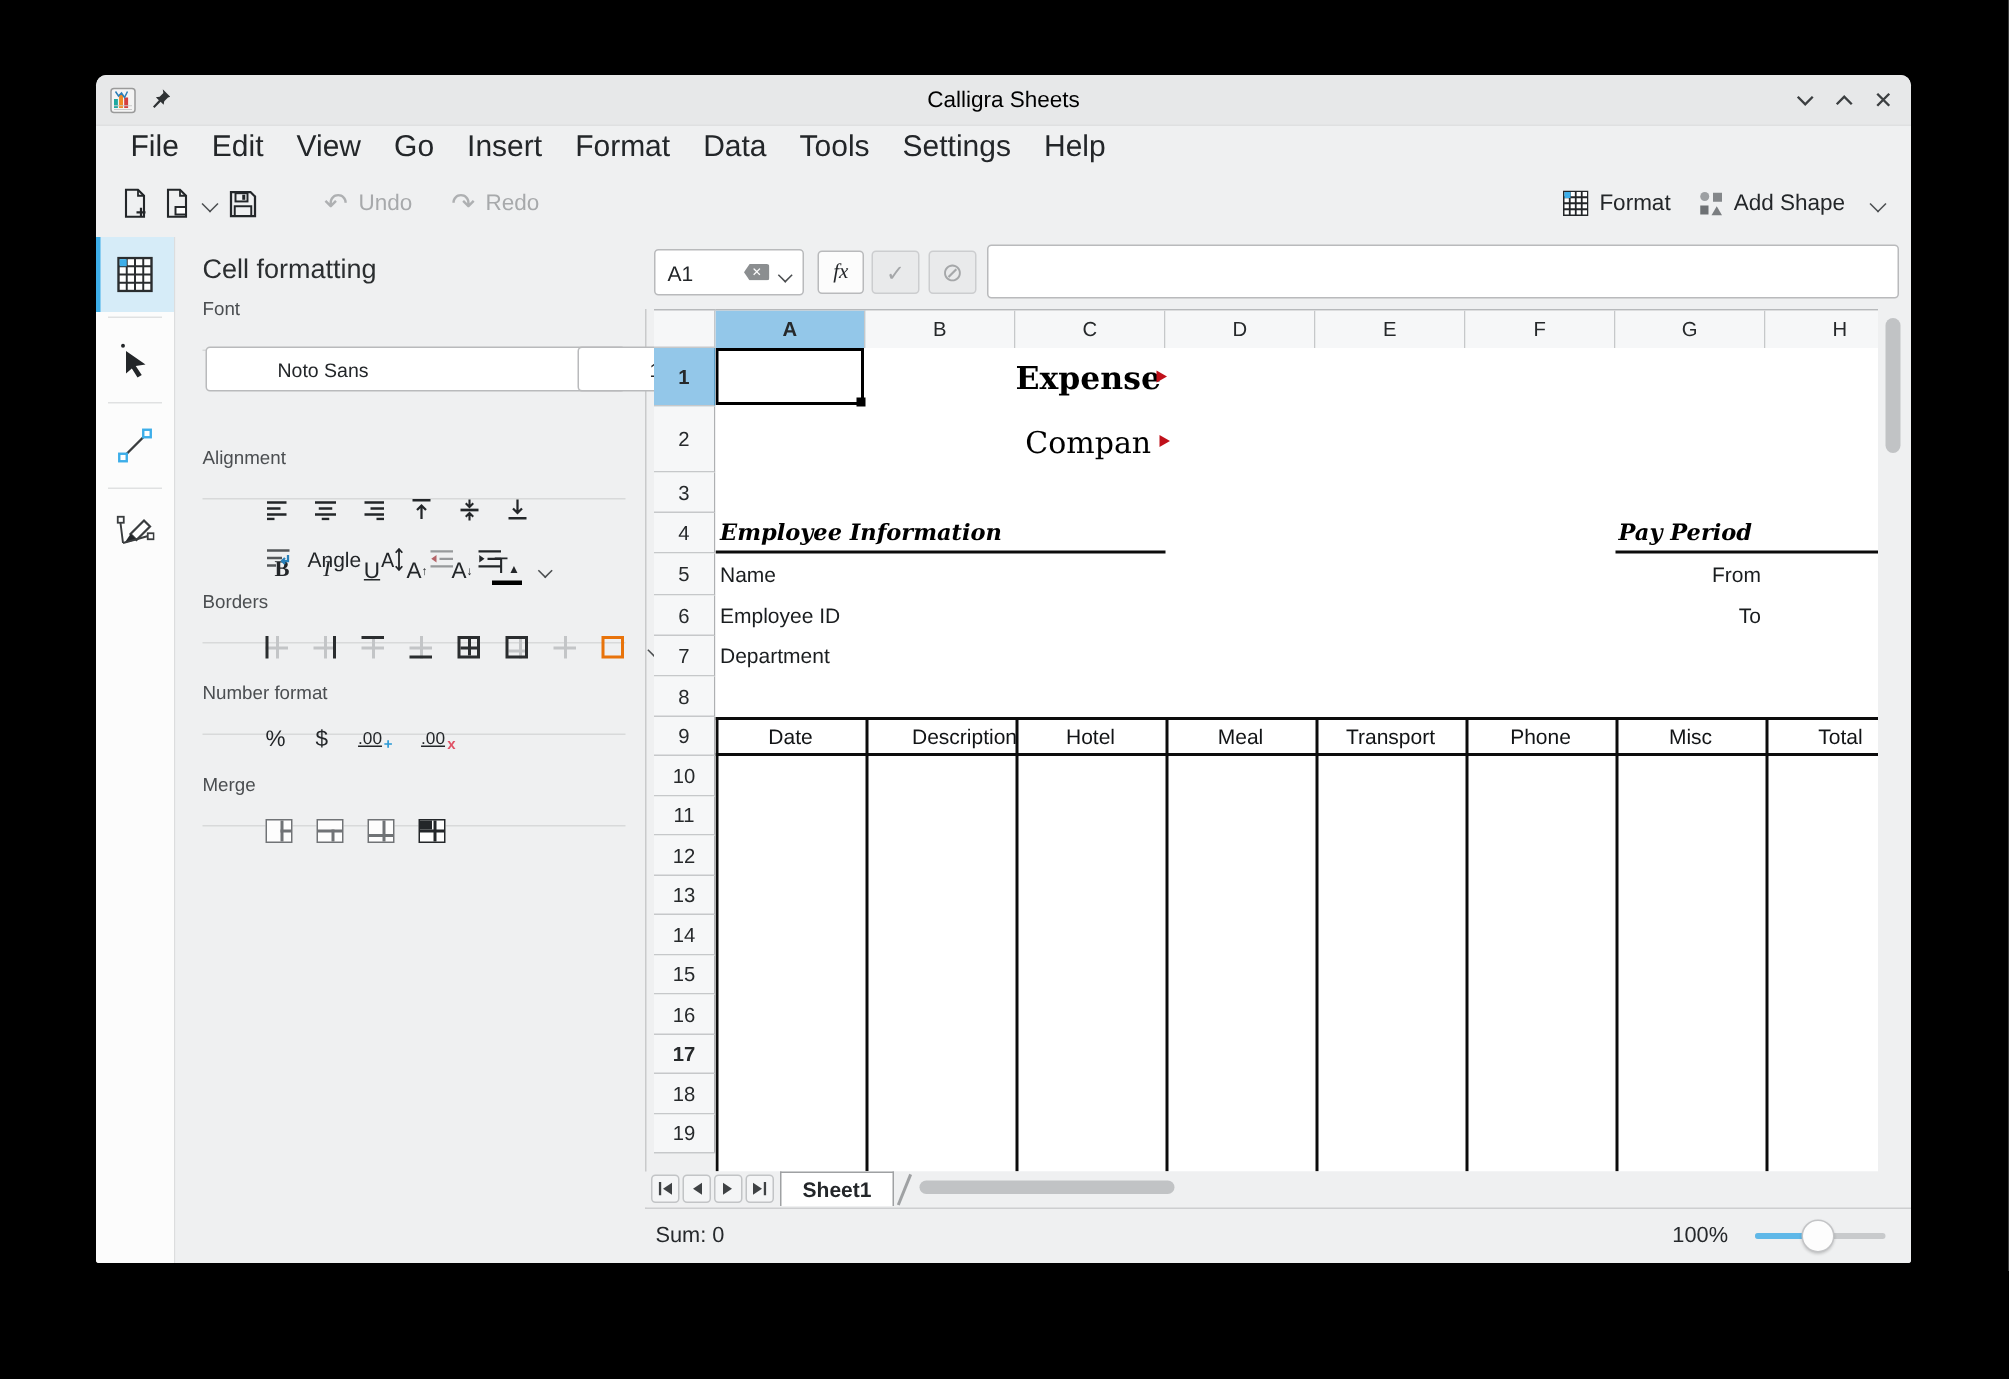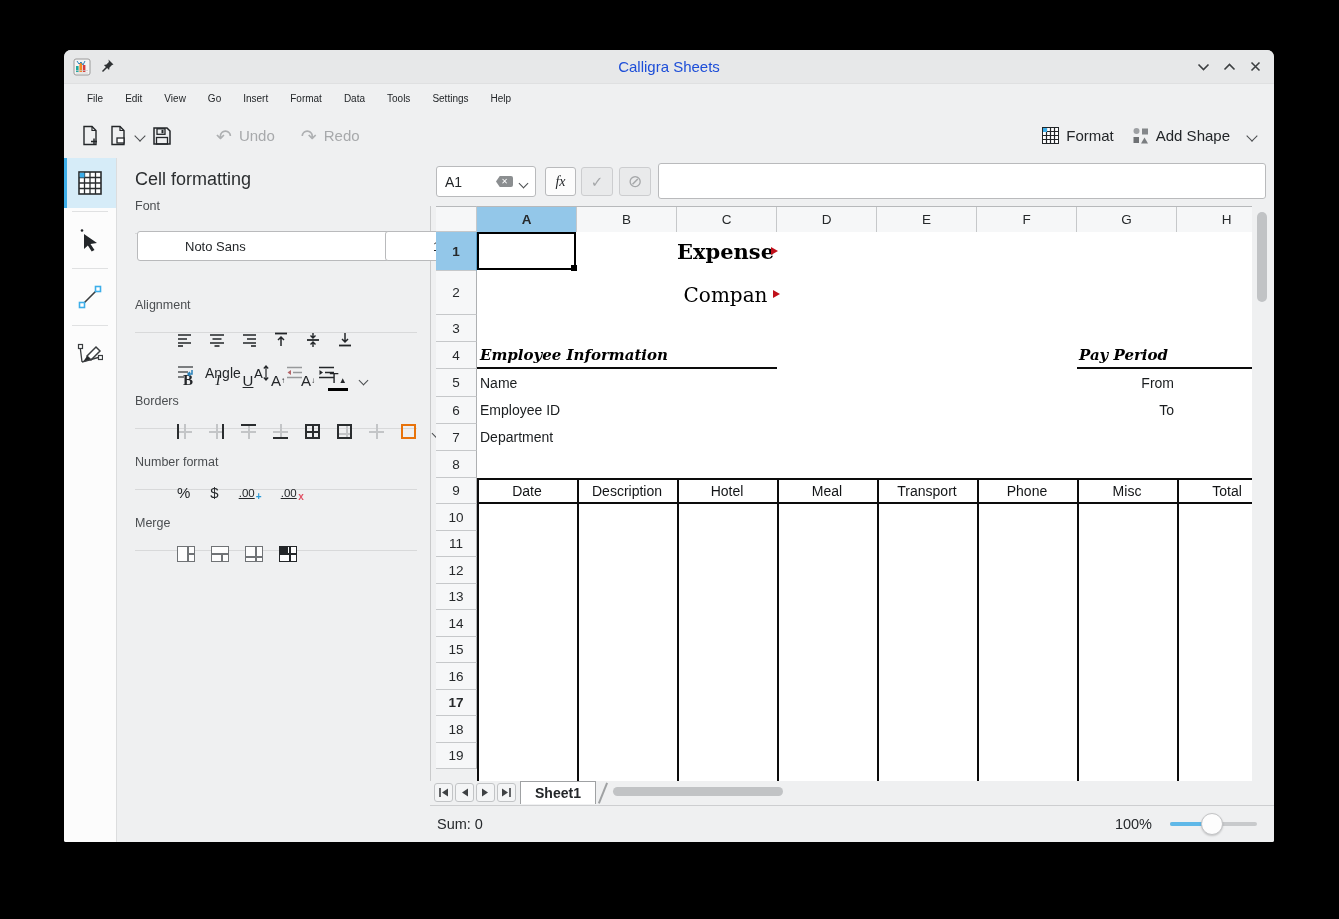--- a/index.html
+++ b/index.html
@@ -1,27 +1,27 @@
 <!DOCTYPE html>
 <html><head>
 <meta charset="utf-8">
 <style>
   html,body{margin:0;padding:0;background:#000;}
   body{width:1339px;height:919px;position:relative;font-family:"Liberation Sans","DejaVu Sans",sans-serif;-webkit-font-smoothing:antialiased;}
   #window{position:absolute;left:64px;top:50px;width:1210px;height:792px;background:#eff0f1;border-radius:7px 7px 2px 2px;overflow:hidden;}
   
   .titlebar{position:absolute;left:0;top:0;right:0;height:33px;background:#e7e8e9;border-bottom:1px solid #dfe0e1;}
-  .titlebar .title{position:absolute;left:0;right:0;top:0;height:33px;line-height:33px;text-align:center;font-size:15px;color:#1d4ed8;}
+  .titlebar .title{position:absolute;left:0;right:0;top:0;height:33px;line-height:33px;text-align:center;font-size:15px;color:#000000;}
   .app-icon{position:absolute;left:9px;top:8px;width:18px;height:18px;}
   .pin-icon{position:absolute;left:36px;top:8px;width:16px;height:17px;}
   .winbtns{position:absolute;right:10px;top:8px;display:flex;gap:9px;}
   .winbtn{width:17px;height:17px;display:flex;align-items:center;justify-content:center;}
   
   .menubar{position:absolute;left:0;top:34px;right:0;height:29px;display:flex;align-items:center;padding-left:12px;gap:0;}
-  .menu-item{font-size:10px;color:#232629;padding:3px 11px;}
+  .menu-item{font-size:20px;color:#232629;padding:3px 11px;}
   
   .toolbar{position:absolute;left:0;top:63px;right:0;height:45px;display:flex;align-items:center;padding:0 14px 0 12px;}
   .tbtn{height:32px;display:flex;align-items:center;justify-content:center;padding:0 4px;}
   .tgap{width:18px;}
   .dis-label{font-size:15px;color:#a7a9ab;margin-left:7px;}
   .undo-glyph{font-size:19px;color:#aeb0b2;font-family:"DejaVu Sans",sans-serif;}
   .right-tools{margin-left:auto;display:flex;align-items:center;gap:10px;}
   .rt-label{font-size:15px;color:#232629;margin-left:7px;}
   .chev{width:7px;height:7px;border-right:1.5px solid #4a4d4f;border-bottom:1.5px solid #4a4d4f;transform:rotate(45deg);display:inline-block;}
   .chev.sm{width:6px;height:6px;}
@@ -474,21 +474,21 @@
         <div class="vline" style="left: 100px; background: rgb(12, 12, 12);"></div>
         <div class="vline" style="left: 200px; background: rgb(12, 12, 12);"></div>
         <div class="vline" style="left: 300px; background: rgb(12, 12, 12);"></div>
         <div class="vline" style="left: 400px; background: rgb(12, 12, 12);"></div>
         <div class="vline" style="left: 500px; background: rgb(12, 12, 12);"></div>
         <div class="vline" style="left: 600px; background: rgb(12, 12, 12);"></div>
         <div class="vline" style="left: 700px; background: rgb(12, 12, 12);"></div>
       </div>
     <div class="abs" style="left:0;top:248px;width:775px;height:22px">
         <div class="tbl-h" style="left: 0px;">Date</div>
-        <div class="tbl-h" style="left: 100px;">Description</div>
+        <div class="tbl-h" style="left: 116px;">Description</div>
         <div class="tbl-h" style="left: 200px;">Hotel</div>
         <div class="tbl-h" style="left: 300px;">Meal</div>
         <div class="tbl-h" style="left: 400px;">Transport</div>
         <div class="tbl-h" style="left: 500px;">Phone</div>
         <div class="tbl-h" style="left: 600px;">Misc</div>
         <div class="tbl-h" style="left: 700px;">Total</div>
       </div>
 
     <div class="selbox"></div>
     <div class="selhandle"></div>

